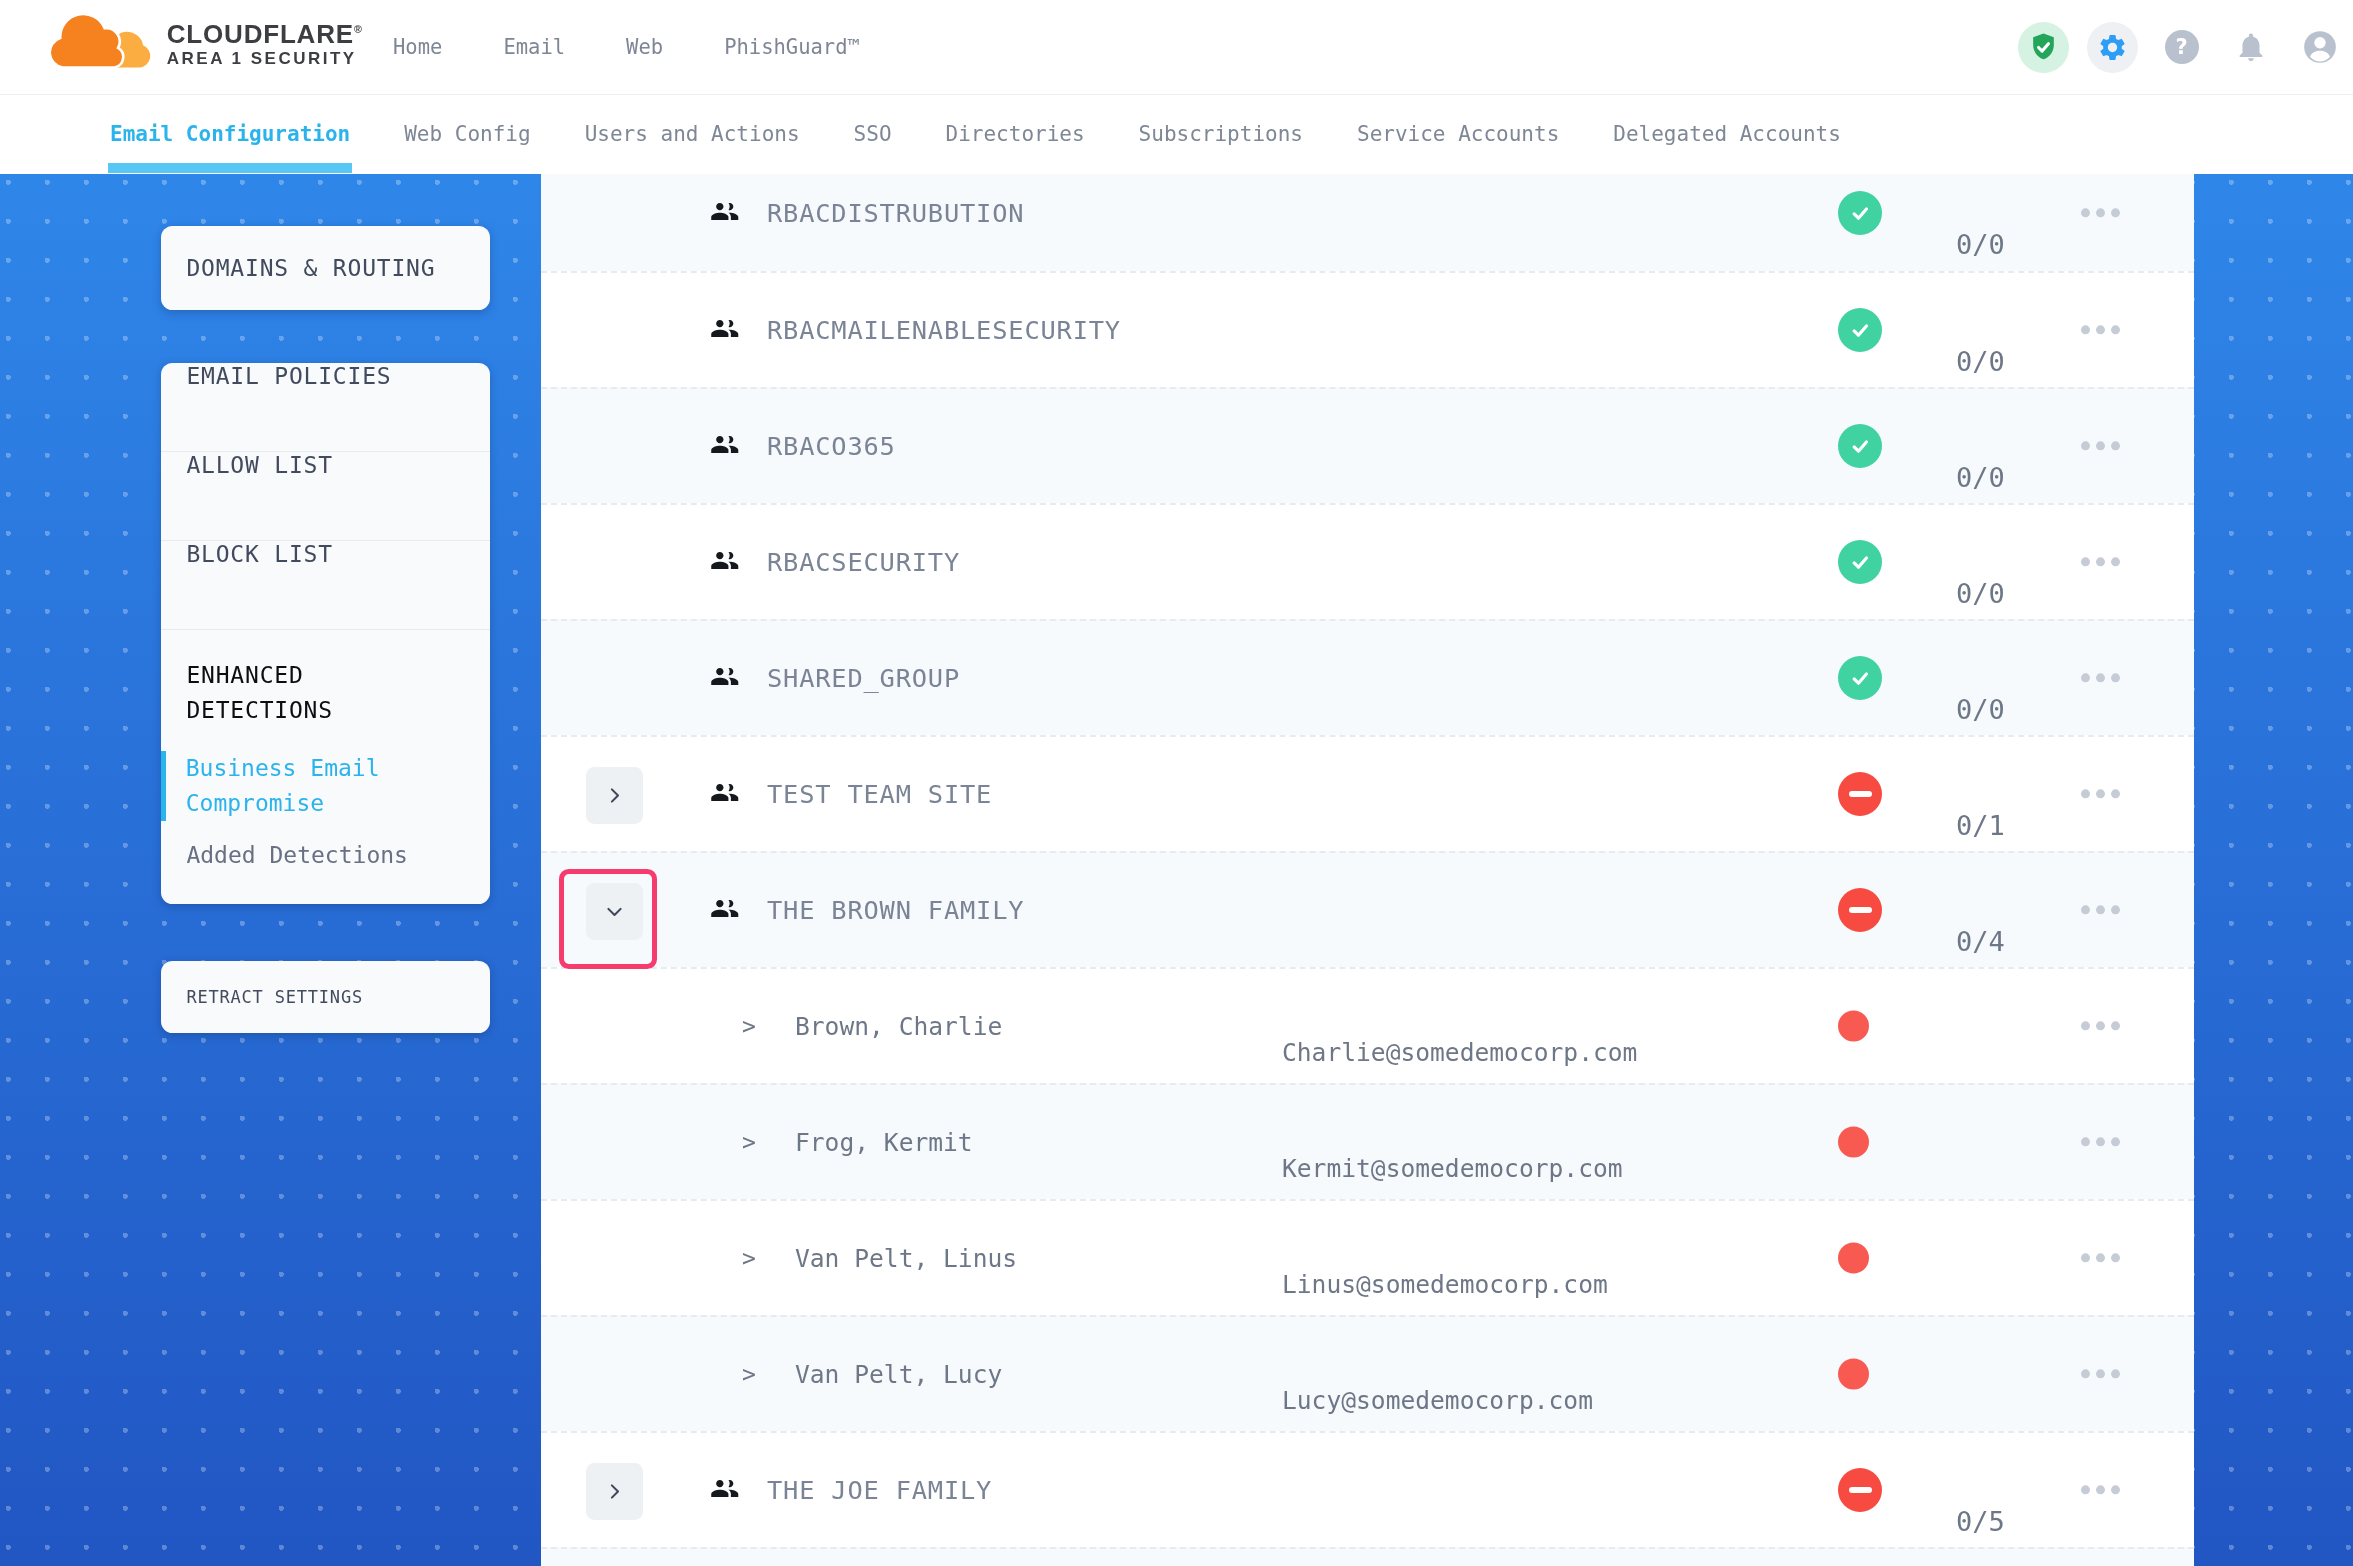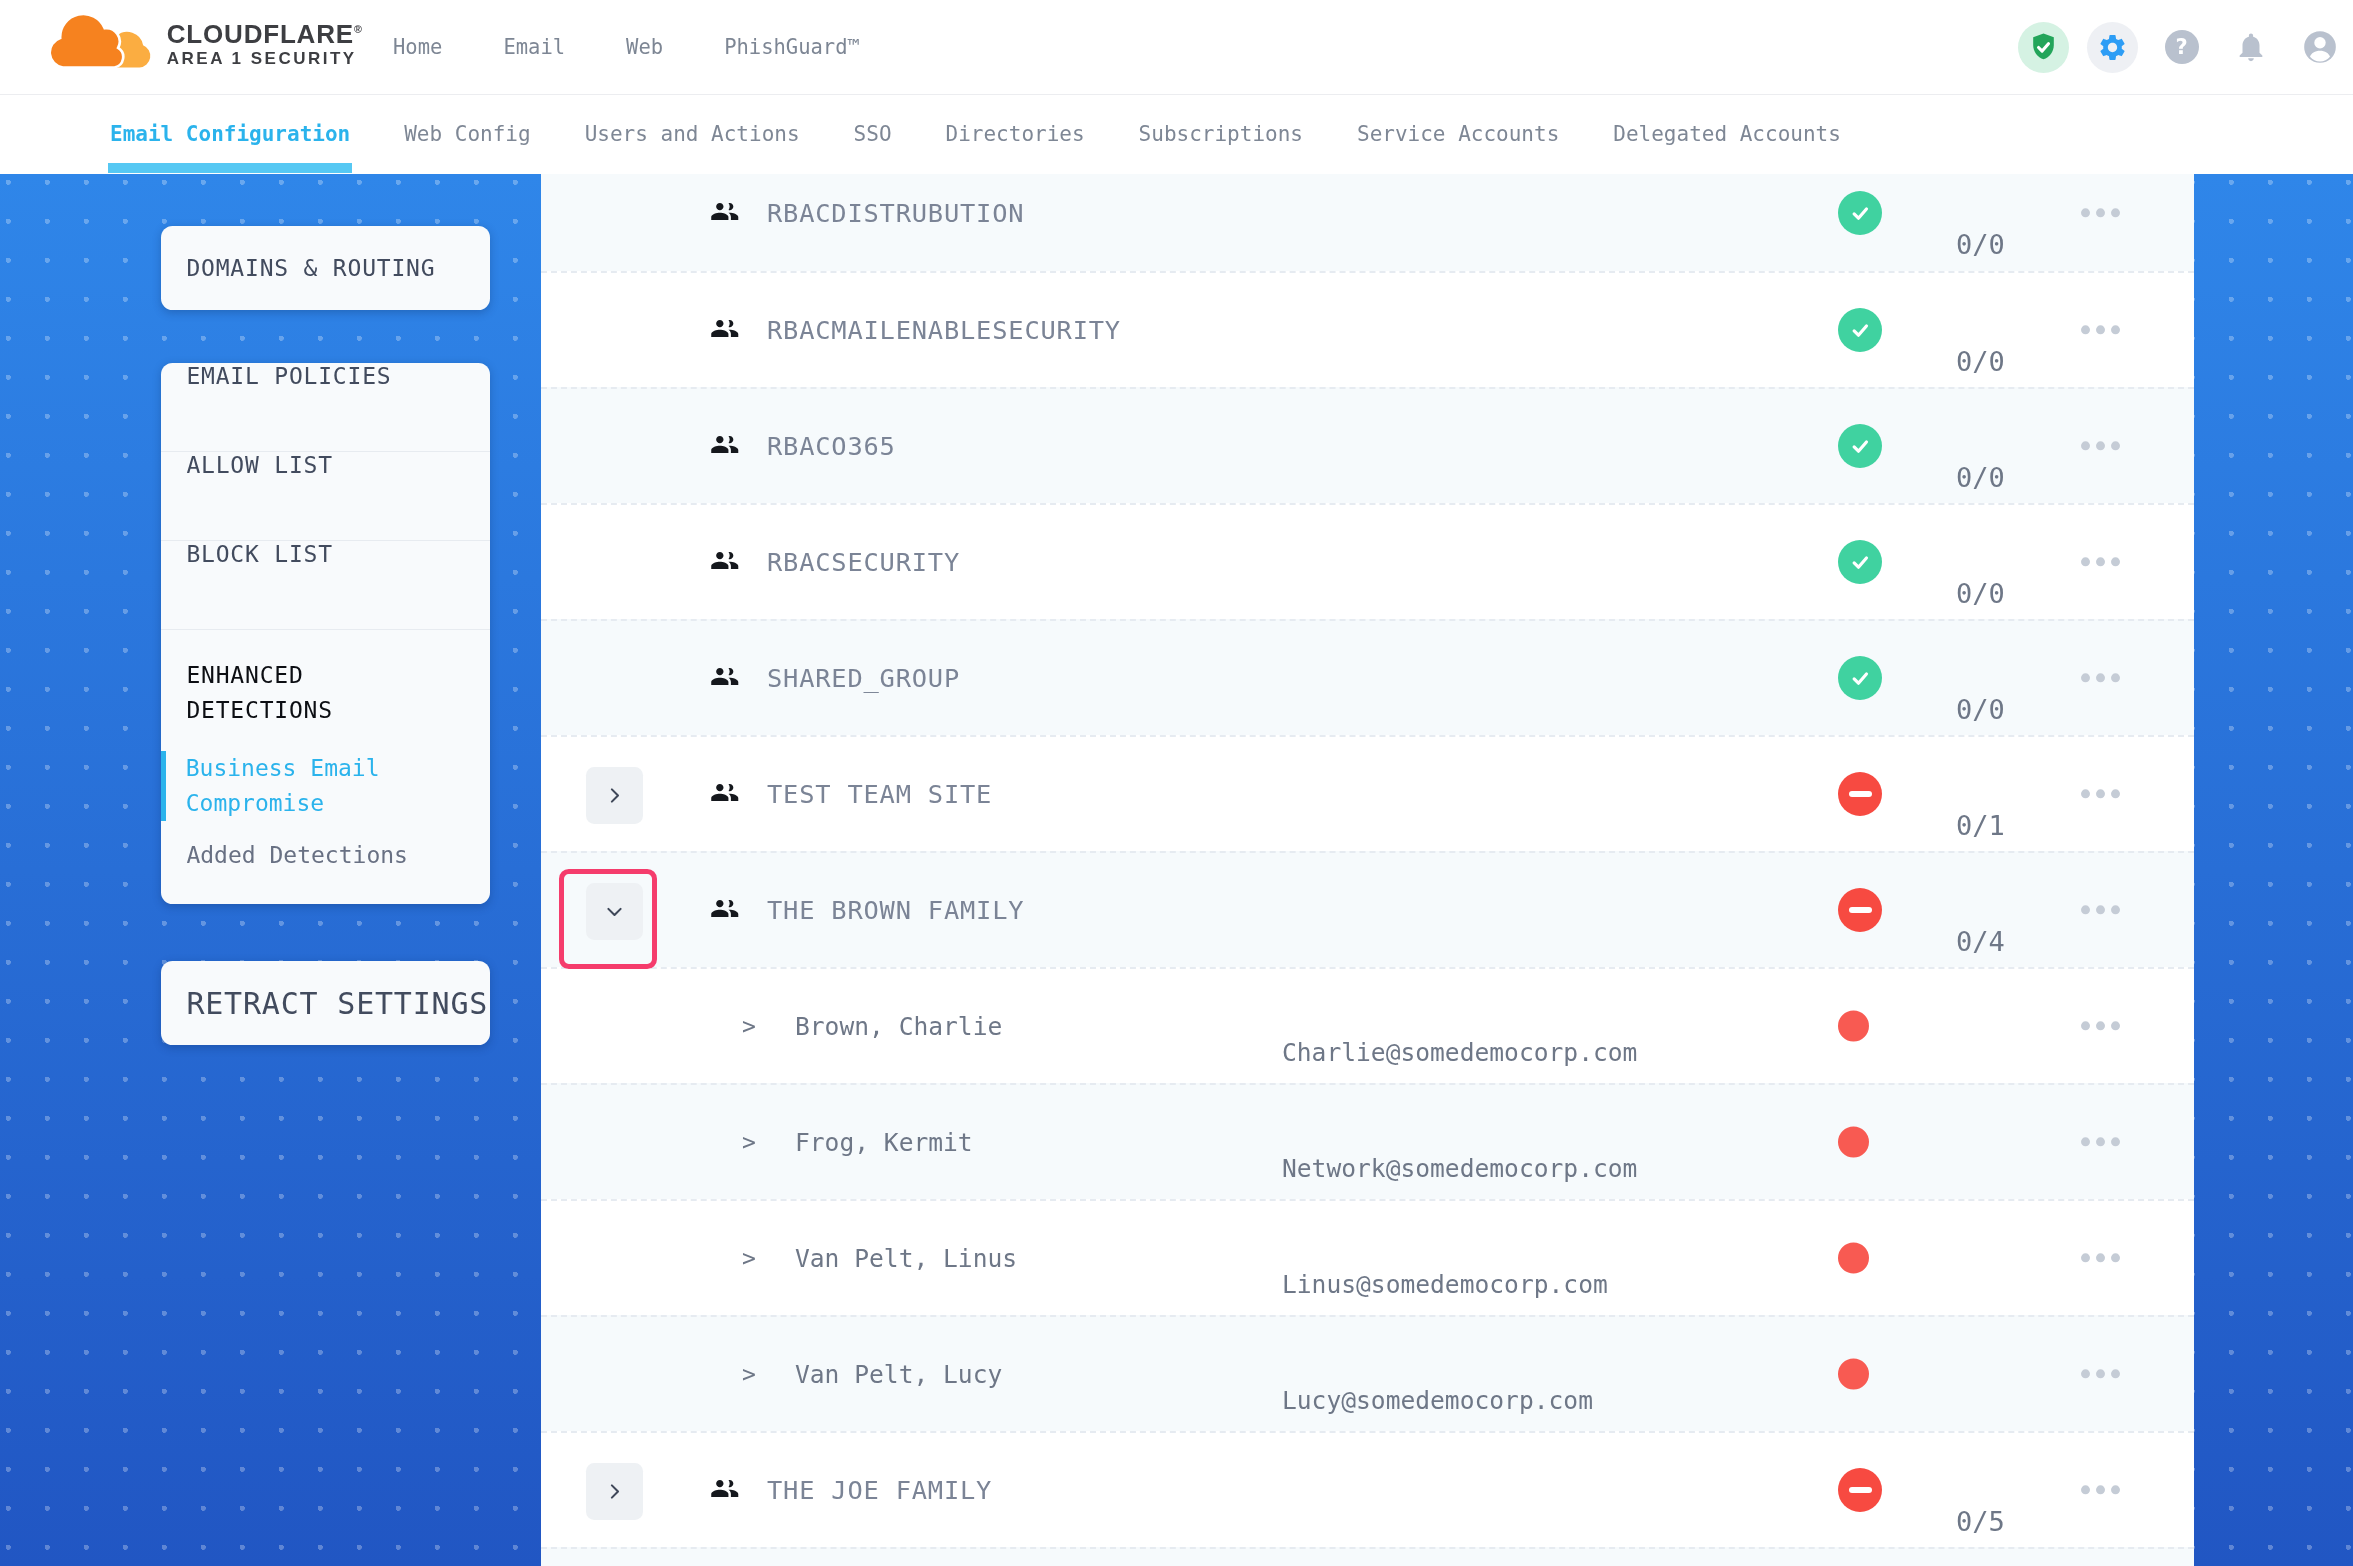--- a/index.html
+++ b/index.html
@@ -53,22 +53,22 @@
   .card-1{top:52px;height:84px;display:flex;align-items:center;padding-left:25.4px;
           font-size:23px;letter-spacing:0.8px;}
   .card-2{top:189px;height:541px;}
   .side-row{height:89px;display:flex;align-items:flex-start;padding-left:25.4px;font-size:23px;
             letter-spacing:0.8px;border-bottom:1.6px solid #e7ebf0;box-sizing:border-box;cursor:pointer;}
   .ed-section{padding:28px 21px 0 25.4px;}
   .ed-title{color:#0c0e13;font-size:23px;line-height:35px;letter-spacing:0.8px;}
   .bec-item{margin:23px 0 0 -25.4px;border-left:5.7px solid var(--accent_cyan);
             padding-left:19.7px;color:var(--accent_cyan);font-size:23px;line-height:35px;cursor:pointer;}
   .added-item{margin-top:21px;color:#687083;font-size:23px;cursor:pointer;}
-  .card-3{top:787px;height:84px;display:flex;align-items:center;padding-left:25.4px;
-          font-size:30px;letter-spacing:0.8px;}
+  .card-3{top:787px;height:72px;display:flex;align-items:center;padding-left:25.4px;
+          font-size:17px;letter-spacing:0.8px;}
 
   
   .panel{position:absolute;left:541px;top:0;width:1653px;height:1393px;overflow:hidden;background:#fff;}
   .row{position:relative;height:116px;box-sizing:border-box;}
   .row.light{background:#f6fafc;}
   .row.white{background:#fff;}
   .row.sep{border-top:2.5px dashed #e6ebf1;}
   .expander{position:absolute;left:45px;top:29.5px;width:57px;height:57px;border:none;border-radius:8.2px;
             background:#eef1f4;display:flex;align-items:center;justify-content:center;cursor:pointer;padding:0;}
   .expander svg{display:block;}
@@ -322,21 +322,21 @@
           <div class="dotbadge"></div>
           <div class="ellipsis">
             <i></i>
             <i></i>
             <i></i>
           </div>
         </div>
         <div class="row light sep">
           <span class="mchev">&gt;</span>
           <span class="mname">Frog, Kermit</span>
-          <span class="memail">Network@somedemocorp.com</span>
+          <span class="memail">Kermit@somedemocorp.com</span>
           <div class="dotbadge"></div>
           <div class="ellipsis">
             <i></i>
             <i></i>
             <i></i>
           </div>
         </div>
         <div class="row white sep">
           <span class="mchev">&gt;</span>
           <span class="mname">Van Pelt, Linus</span>

